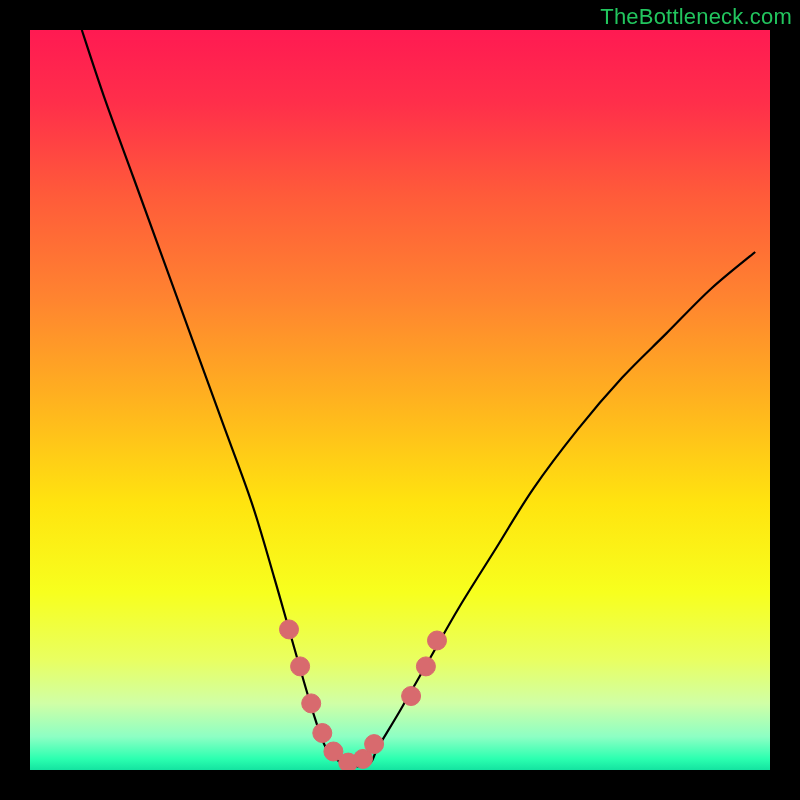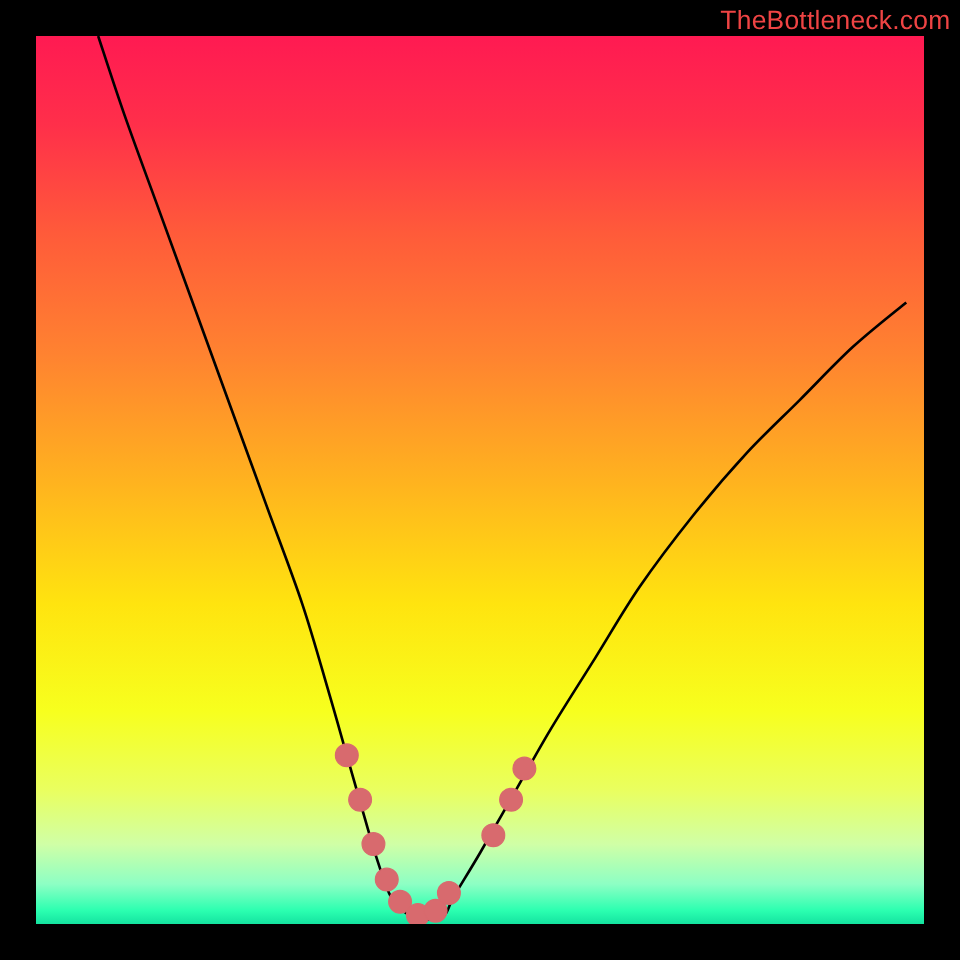--- a/index.html
+++ b/index.html
@@ -36,21 +36,21 @@
     position: absolute;
     left: 0;
     top: 0;
     width: 100%;
     height: 100%;
   }
   .watermark {
     position: absolute;
     top: 4px;
     right: 8px;
-    color: #ef4444;
+    color: #22c55e;
     font-size: 22px;
     font-weight: 500;
     letter-spacing: 0.2px;
     user-select: none;
     margin-left: 36px;
   }
 </style>
 </head>
 <body>
 

